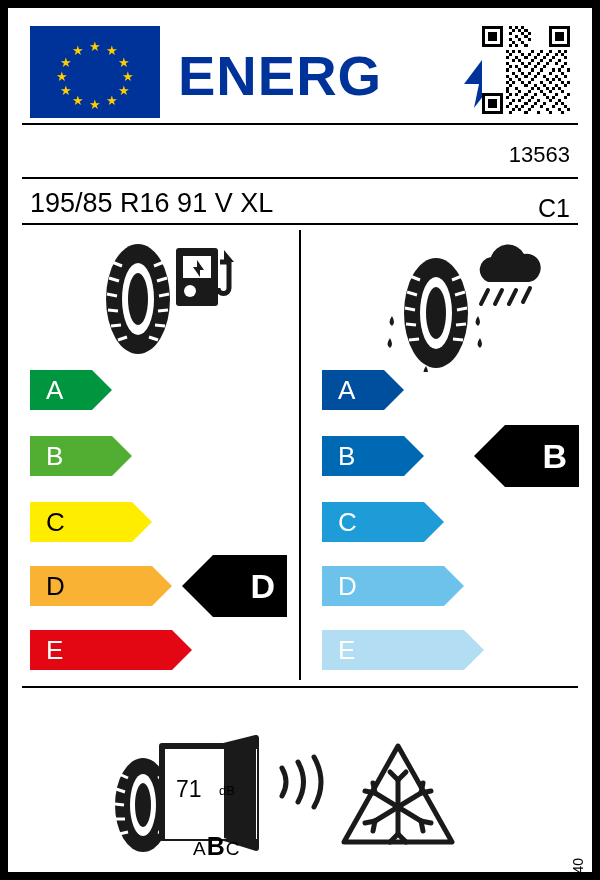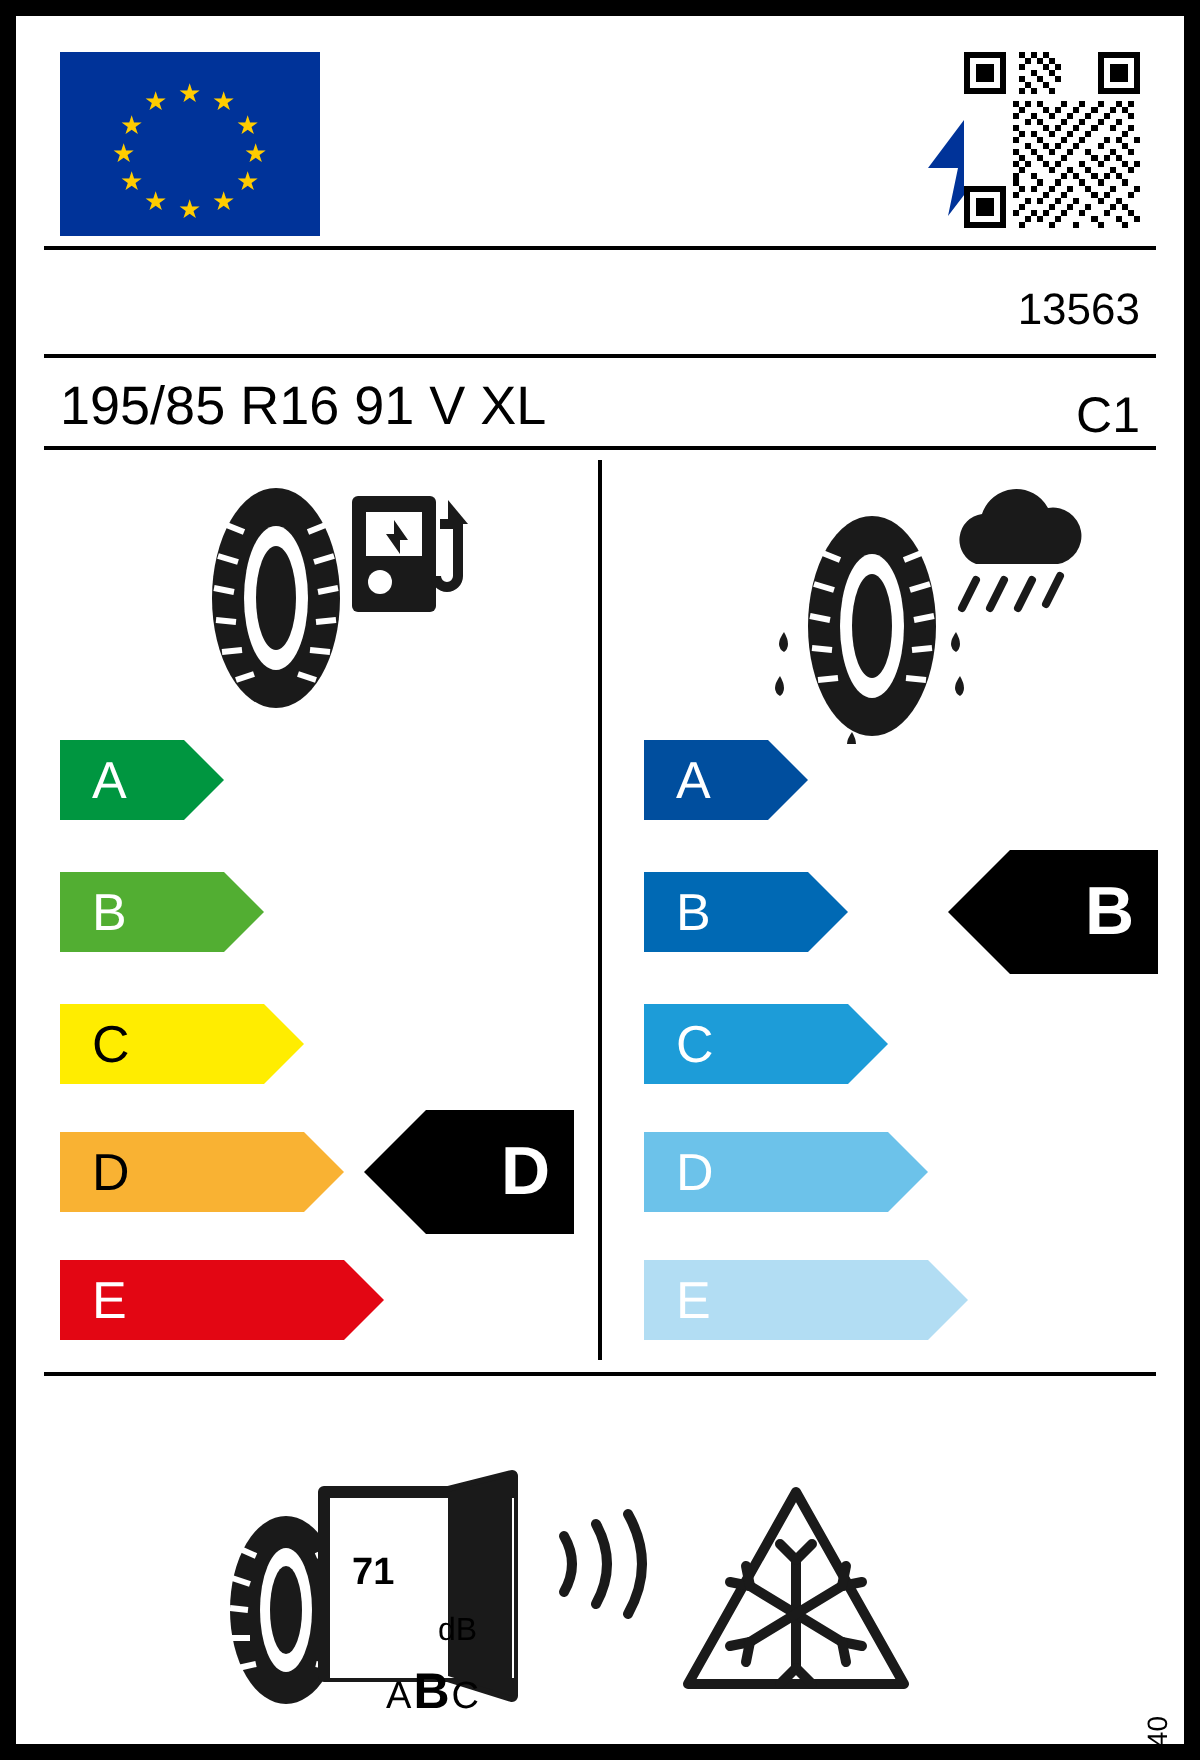--- a/index.html
+++ b/index.html
@@ -174,29 +174,28 @@
     width: 0;
     height: 0;
     border-top: 31px solid transparent;
     border-bottom: 31px solid transparent;
     border-right: 31px solid #000000;
   }
 
   
   .noise-value {
     position: absolute;
-    font-size: 19px;
-    font-weight: bold;
+    font-size: 23px;
+    font-weight: normal;
     color: #000;
   }
   .noise-db {
     position: absolute;
-    font-size: 16px;
-    color: #000;
-    margin-top: 24px;
+    font-size: 13px;
+    color: #000;
   }
   .noise-classes {
     position: absolute;
     font-size: 19px;
     color: #000;
     letter-spacing: 1px;
   }
   .noise-classes b { font-size: 25px; }
 
   .vertical-date {
@@ -225,20 +224,21 @@
       <span class="star" style="left:88px;top:30px;">★</span>
       <span class="star" style="left:26px;top:44px;">★</span>
       <span class="star" style="left:92px;top:44px;">★</span>
       <span class="star" style="left:30px;top:58px;">★</span>
       <span class="star" style="left:88px;top:58px;">★</span>
       <span class="star" style="left:42px;top:68px;">★</span>
       <span class="star" style="left:76px;top:68px;">★</span>
       <span class="star" style="left:59px;top:72px;">★</span>
     </div>
 
+    <div class="energy-word">ENERG</div>
 
     <svg class="bolt" viewBox="0 0 40 56">
       <polygon points="26,0 2,32 17,32 12,56 38,22 22,22" fill="#003399"></polygon>
     </svg>
 
     <svg class="qr" viewBox="0 0 29 29" shape-rendering="crispEdges">
       <rect width="29" height="29" fill="#ffffff"></rect>
       <g fill="#000000">
         <rect x="0" y="0" width="7" height="1"></rect>
           <rect x="0" y="6" width="7" height="1"></rect>

